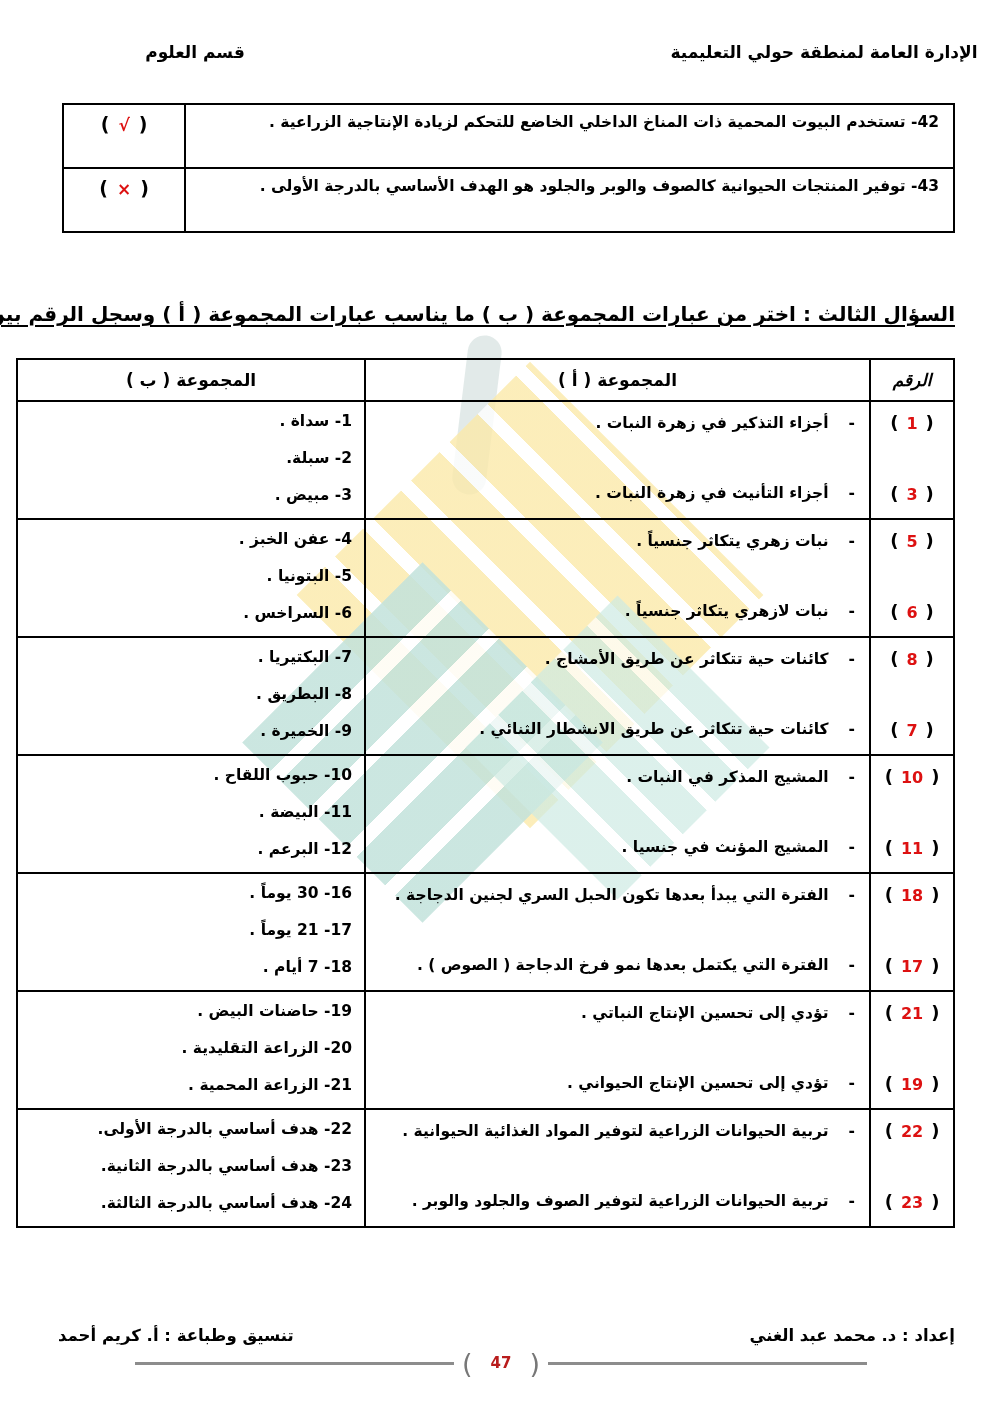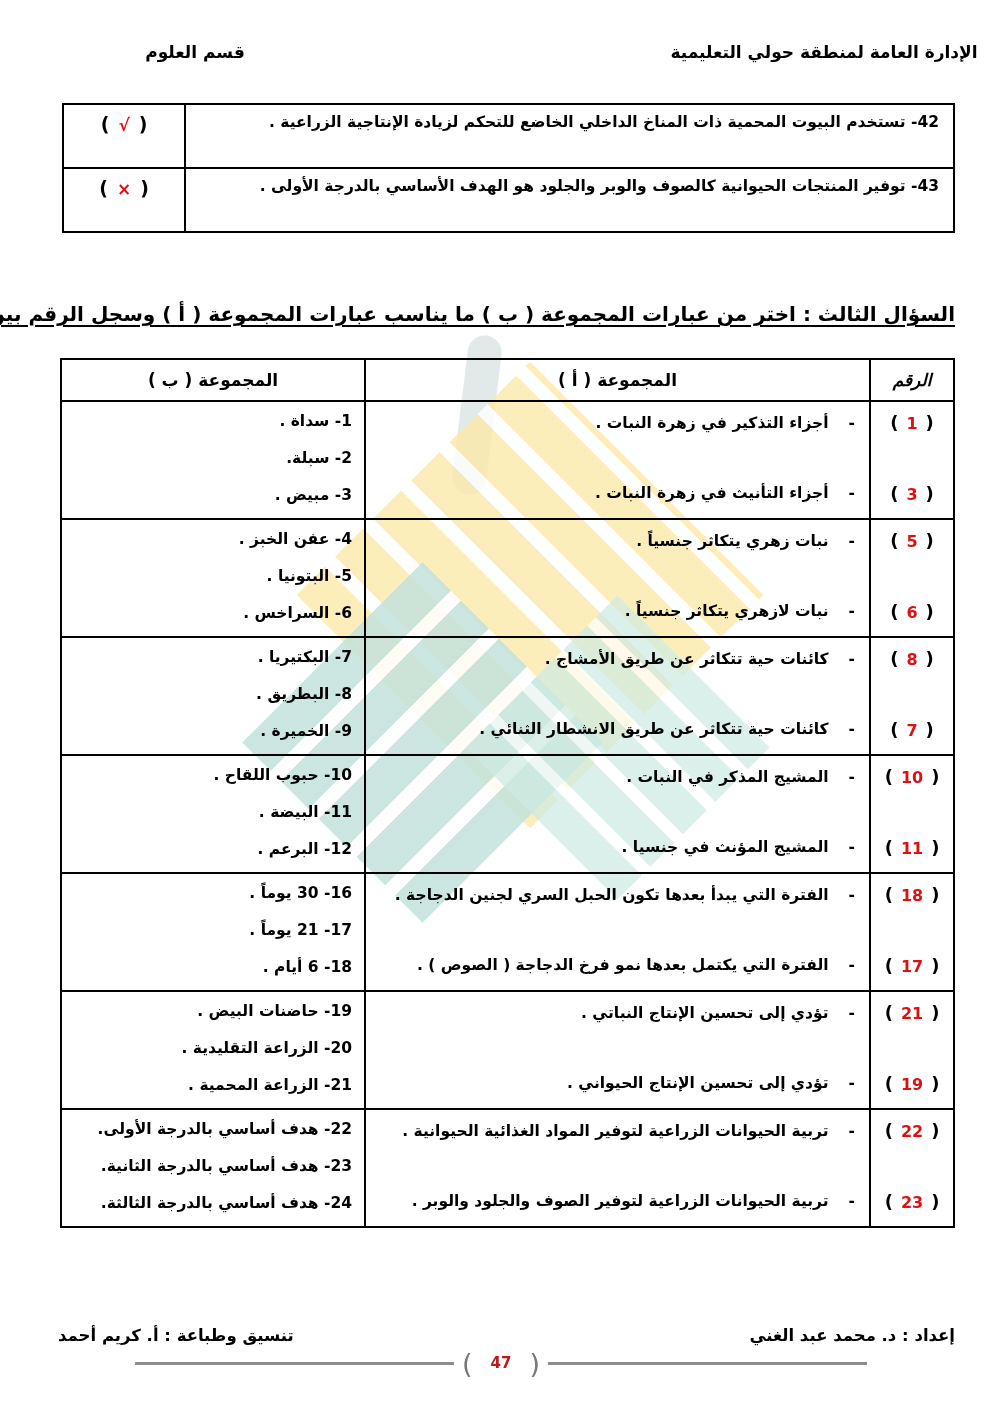--- a/index.html
+++ b/index.html
@@ -69,21 +69,21 @@
 
   
   .match-table {
     position:absolute; top:358px; right:37px; width:893px; z-index:1;
     border-collapse:collapse; background:transparent; table-layout:fixed;
   }
   .match-table th, .match-table td { border:2px solid #000; }
   .match-table thead th { height:42px; font-size:17px; text-align:center; font-weight:bold; }
   .col-num { width:84px;font-style:italic; }
   .col-a   { width:505px; }
-  .col-b   { width:304px; }
+  .col-b   { width:348px; }
   .match-row td { height:116px; vertical-align:top; }
   .cell-col {
     height:116px; display:flex; flex-direction:column;
     justify-content:space-between; padding-top:10px; padding-bottom:14px;
   }
   .num-col { align-items:center; }
   .ans { font-size:16px; white-space:nowrap; }
   .ans .paren { font-size:18px; }
   .ans .num { color:#dd1111; margin:0 8px; }
   .a-col { padding-right:14px; padding-left:6px; }
@@ -275,21 +275,21 @@
               <div class="a-item">
                 <span class="dash">-</span>
                 <span class="a-text">الفترة التي يكتمل بعدها نمو فرخ الدجاجة ( الصوص ) .</span>
               </div>
             </div>
           </td>
           <td class="b-cell">
             <div class="cell-col b-col">
               <div class="b-item">16- 30 يوماً .</div>
               <div class="b-item">17- 21 يوماً .</div>
-              <div class="b-item">18- 6 أيام .</div>
+              <div class="b-item">18- 7 أيام .</div>
             </div>
           </td>
         </tr>
         <tr class="match-row">
           <td class="num-cell">
             <div class="cell-col num-col">
               <div class="ans"><span class="paren">(</span><span class="num">21</span><span class="paren">)</span></div>
               <div class="ans"><span class="paren">(</span><span class="num">19</span><span class="paren">)</span></div>
             </div>
           </td>

